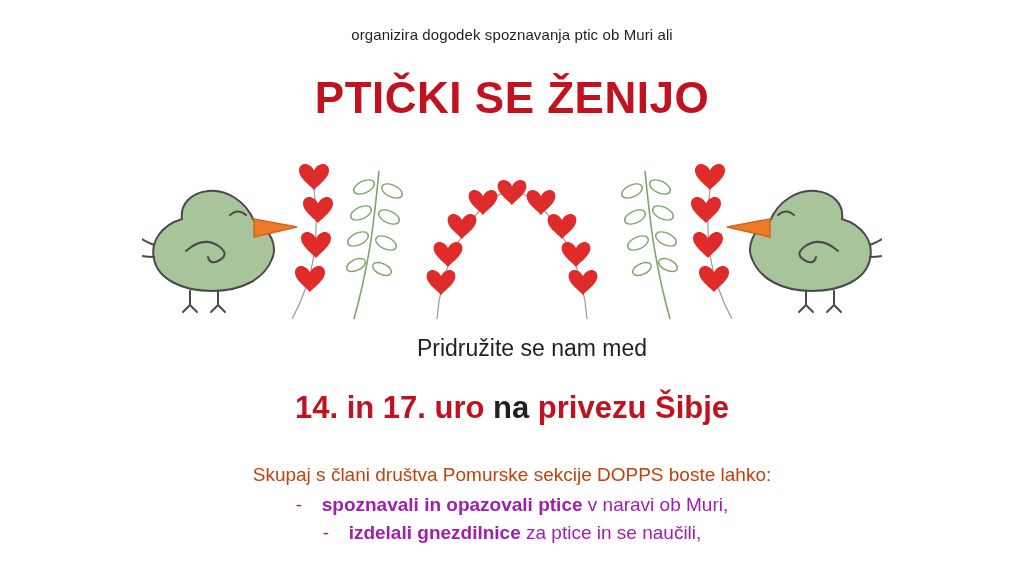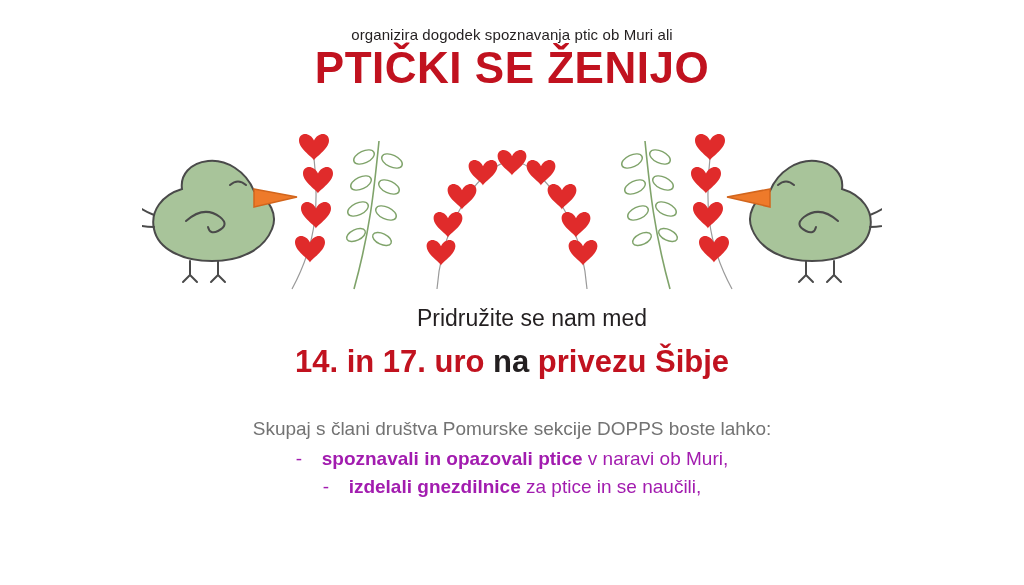--- a/index.html
+++ b/index.html
@@ -24,20 +24,21 @@
     font-size: 15px;
     color: #231f20;
     margin-top: 26px;
     letter-spacing: 0.1px;
   }
   .title {
     text-align: center;
     font-size: 44px;
     font-weight: bold;
     color: #c1121f;
+    margin-top: 30px;
     letter-spacing: 0.5px;
   }
   .art {
     position: relative;
     width: 1024px;
     height: 190px;
     margin-top: 18px;
   }
   .art svg {
     display: block;
@@ -47,40 +48,40 @@
     text-align: center;
     font-size: 23px;
     color: #231f20;
     margin-top: 4px;
     margin-left: 40px;
   }
   .when {
     text-align: center;
     font-size: 31px;
     font-weight: bold;
-    margin-top: 12px;
+    margin-top: 28px;
     color: #231f20;
   }
   .when .red {
     color: #c1121f;
   }
   .when .blk {
     color: #231f20;
   }
   .where-sub {
     text-align: center;
     font-size: 22px;
     font-weight: bold;
     color: #231f20;
     margin-top: 14px;
   }
   .with-members {
     text-align: center;
     font-size: 19px;
-    color: #737373;
+    color: #c2410c;
     margin-top: 38px;
   }
   .bullets {
     margin-top: 8px;
     padding-left: 0;
     list-style: none;
     text-align: center;
   }
   .bullets li {
     font-size: 19px;

